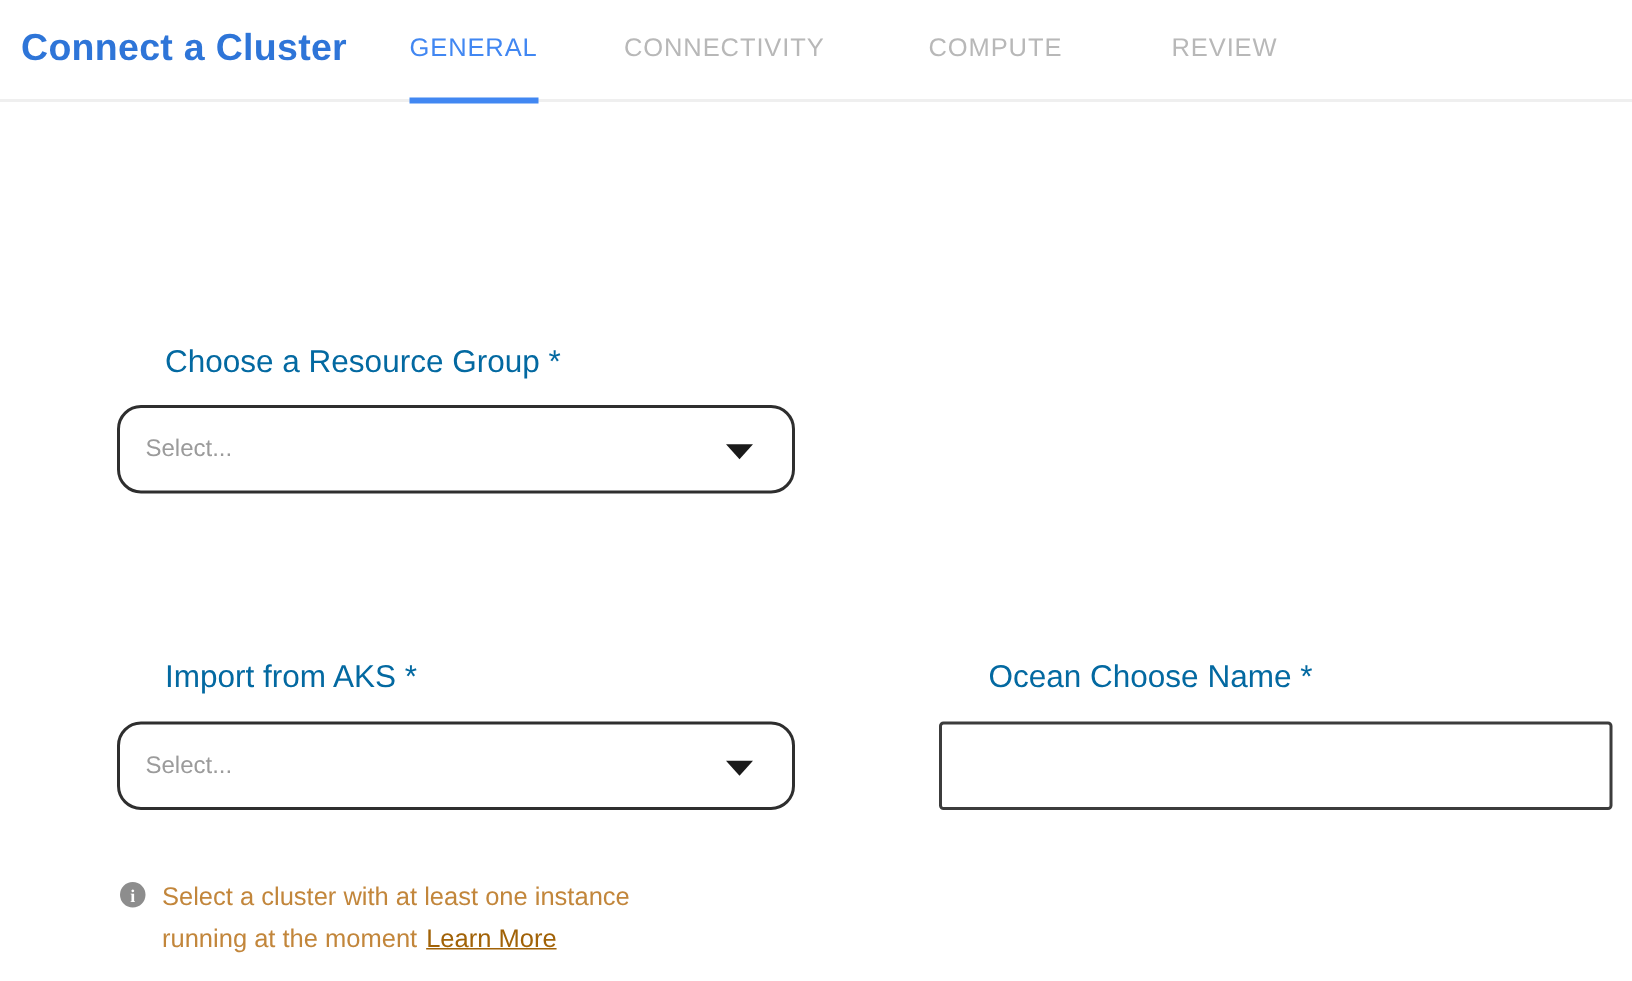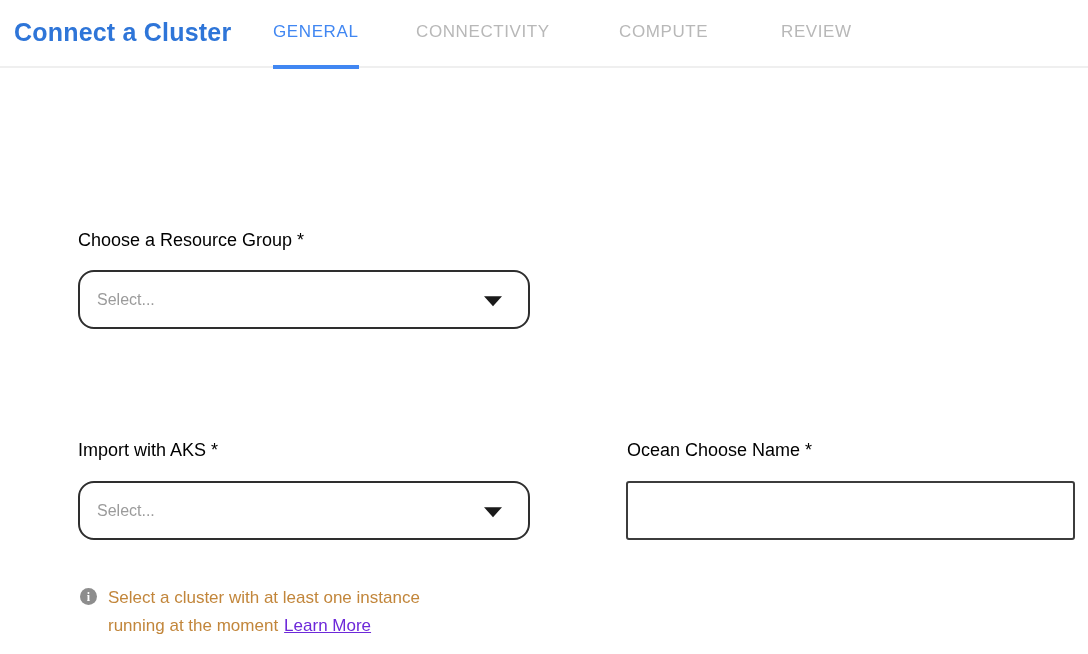--- a/index.html
+++ b/index.html
@@ -34,21 +34,21 @@
   .tab-compute      { left: 619px; }
   .tab-review       { left: 781px; }
   .tab-underline {
     position: absolute; left: 273px; top: 65px;
     width: 86px; height: 4px; background: #4187f2;
   }
 
   
   .field-label {
     position: absolute;
-    font-size: 18px; color: #000000; white-space: nowrap;
+    font-size: 21px; color: #0369a1; white-space: nowrap; margin-left: 32px;
   }
   .lbl-resource-group { left: 78px;  top: 230px; }
   .lbl-import-aks     { left: 78px;  top: 440px; }
   .lbl-cluster-name   { left: 627px; top: 440px; }
 
   .select-box {
     position: absolute; width: 452px; height: 59px;
     border: 2px solid #2e2e2e; border-radius: 16px;
     background: #fff; cursor: pointer;
   }
@@ -87,21 +87,21 @@
     display: flex; align-items: center; justify-content: center;
     font-family: "Liberation Serif", serif;
     line-height: 1;
   }
   .note-text {
     position: absolute; left: 108px; top: 584px;
     width: 390px;
     font-size: 17px; line-height: 28px; color: #c2863b;
   }
   .learn-more {
-    color: #6d28d9; text-decoration: underline;
+    color: #a16207; text-decoration: underline;
     cursor: pointer; margin-left: 6px;
   }
 </style>
 </head>
 <body>
 
 <div class="page">
 
   <div class="header">
     <div class="page-title">Connect a Cluster</div>
@@ -113,21 +113,21 @@
 
     <div class="tab-underline"></div>
   </div>
 
   <div class="field-label lbl-resource-group">Choose a Resource Group *</div>
   <div class="select-box select-resource-group">
     <span class="select-placeholder">Select...</span>
     <span class="dropdown-arrow"></span>
   </div>
 
-  <div class="field-label lbl-import-aks">Import with AKS *</div>
+  <div class="field-label lbl-import-aks">Import from AKS *</div>
   <div class="select-box select-import-aks">
     <span class="select-placeholder">Select...</span>
     <span class="dropdown-arrow"></span>
   </div>
 
   <div class="field-label lbl-cluster-name">Ocean Choose Name *</div>
   <input type="text" class="text-input" value="" style="">
 
   <div class="info-icon">i</div>
   <div class="note-text">

